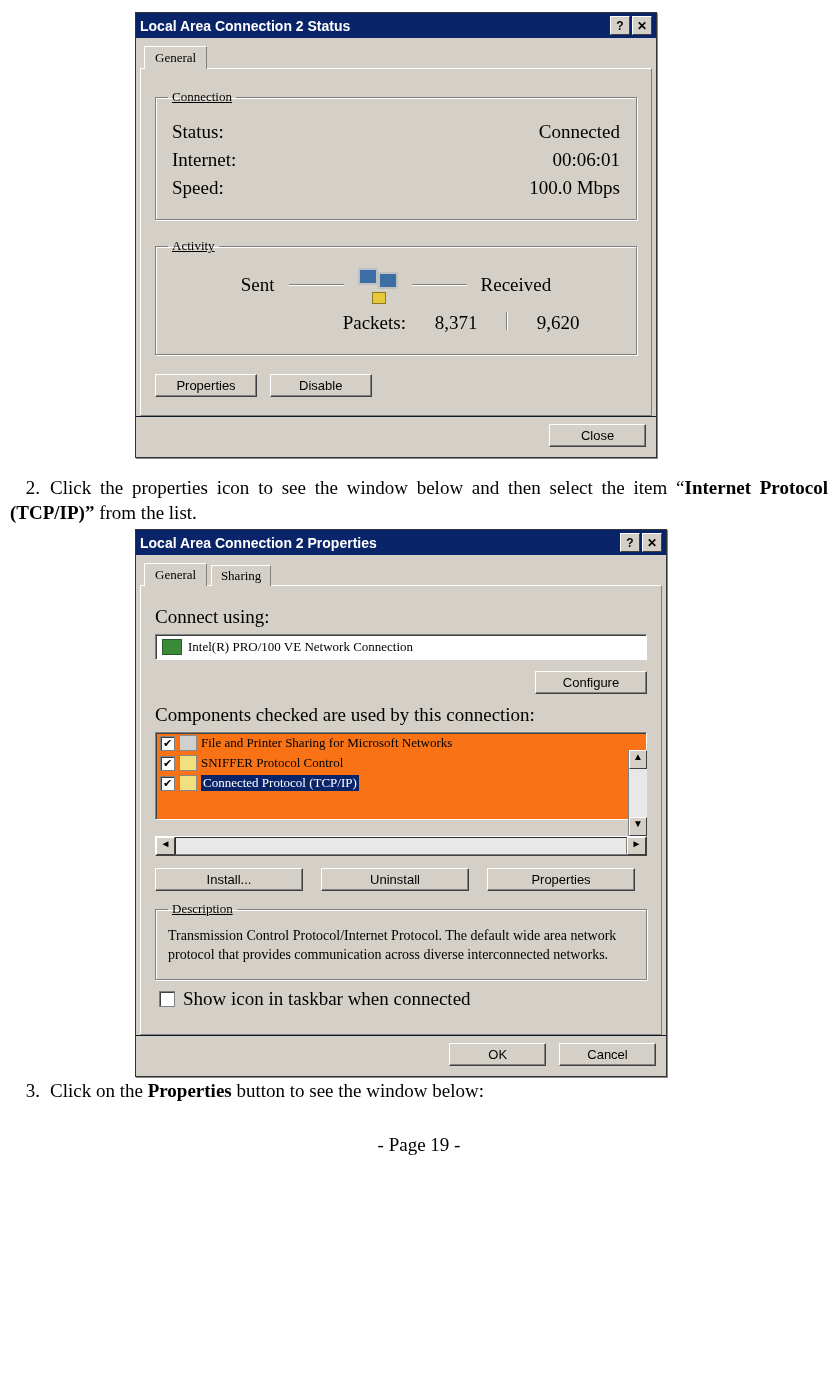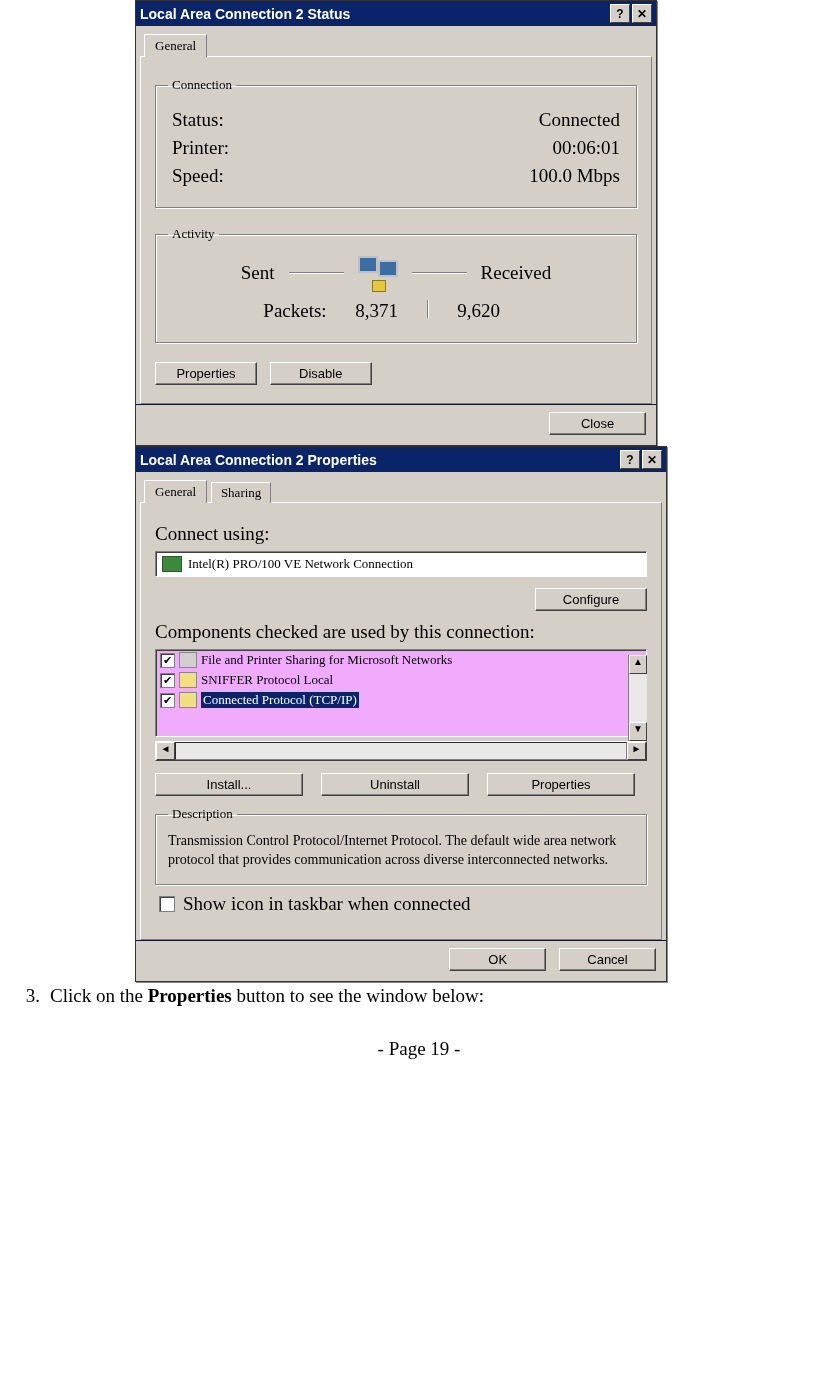--- a/index.html
+++ b/index.html
@@ -4,21 +4,21 @@
 <style>
   body {
     margin: 0;
     padding: 0;
     font-family: "Times New Roman", serif;
     font-size: 19px;
     color: #000;
     background: #fff;
     width: 838px;
   }
-  .page { padding: 0 10px 20px 10px; }
+  .page { padding: 12px 10px 20px 10px; }
   .dialog {
     background: #d4d0c8;
     border: 1px solid #333;
     margin-left: 125px;
     width: 530px;
     box-shadow: 1px 1px 0 #888;
   }
   .titlebar {
     background: linear-gradient(to right, #0a246a, #a6caf0 120%);
     background: #0a246a;
@@ -65,20 +65,21 @@
   }
   fieldset.groupbox {
     border: 1px solid #808080;
     box-shadow: inset 1px 1px 0 #fff, 1px 1px 0 #fff;
     margin: 6px 0 18px 0;
     padding: 10px 12px 14px 12px;
   }
   fieldset.groupbox legend {
     font-size: 13px;
     padding: 0 4px;
+    text-decoration: underline;
   }
   .row { display: flex; justify-content: space-between; margin: 6px 4px; }
   .btn {
     background: #d4d0c8;
     border: 1px solid #fff;
     border-right-color: #404040; border-bottom-color: #404040;
     box-shadow: inset -1px -1px 0 #808080;
     padding: 3px 0;
     font-family: Tahoma, sans-serif;
     font-size: 13px;
@@ -97,41 +98,41 @@
   }
   .hr { height: 1px; background: #808080; border-bottom: 1px solid #fff; flex: 1; max-width: 55px; }
   .pcicon { width: 40px; height: 34px; position: relative; }
   .pcicon .mon {
     width: 16px; height: 13px; background: #3a6ea5; border: 2px solid #c0c0c0;
     position: absolute;
   }
   .pcicon .mon.a { left: 0; top: 0; }
   .pcicon .mon.b { right: 0; top: 4px; }
   .pcicon .lock { position:absolute; bottom:-2px; left:14px; width:12px;height:10px;background:#e6c838;border:1px solid #8a7a20;}
-  .packets { display:flex; justify-content: center; margin: 6px 16px; }
+  .packets { display:flex; justify-content: flex-end; margin: 6px 16px; }
   .packets .num { width: 100px; text-align: center; }
   .divider { width:1px; background:#808080; border-right:1px solid #fff; height:18px; }
   .sunken {
     background: #fff;
     border: 1px solid #808080;
     border-right-color:#fff; border-bottom-color:#fff;
     box-shadow: inset 1px 1px 0 #404040;
     padding: 4px 6px;
     display:flex; align-items:center; gap:6px;
     font-size:13px;
   }
   .nic-icon { width:18px;height:14px;background:#3a8a3a;border:1px solid #2a5a2a; display:inline-block;}
   .list {
-    background:#f0abfc;
+    background:#f97316;
     border:1px solid #808080;
     border-right-color:#fff;border-bottom-color:#fff;
     box-shadow: inset 1px 1px 0 #404040;
     height:86px; overflow:hidden;
     font-size:13px;
-    margin-bottom:4px;
+    margin-bottom:16px;
   }
   .list-row { display:flex; align-items:center; gap:4px; padding:2px 4px; }
   .list-row.sel span.lbl { background:#0a246a; color:#fff; padding:0 2px; }
   .chk { width:13px;height:13px;background:#fff;border:1px solid #808080;box-shadow:inset 1px 1px 0 #404040;display:inline-flex;align-items:center;justify-content:center;font-size:11px;line-height:1;}
   .chk::after{content:"✔";color:#000;font-size:11px;}
   .pix { width:16px;height:14px;background:#d0d0d0;border:1px solid #888;display:inline-block;}
   .pix.net { background:#f0e080; }
   .scroll-col { width:18px; background:#d4d0c8; border-left:1px solid #808080; float:right; height:86px; margin-top:-86px; display:flex; flex-direction:column;}
   .sbtn { height:17px; background:#d4d0c8; border:1px solid #fff; border-right-color:#404040;border-bottom-color:#404040; font-size:10px; text-align:center;}
   .hscroll { height:18px; background:#d4d0c8; border:1px solid #fff; border-right-color:#404040;border-bottom-color:#404040; display:flex; align-items:center;}
@@ -161,21 +162,21 @@
       <span class="tab">General</span>
     </div>
     <div class="tab-pane">
       <fieldset class="groupbox">
         <legend>Connection</legend>
         <div class="row">
           <span>Status:</span>
           <span>Connected</span>
         </div>
         <div class="row">
-          <span>Printer:</span>
+          <span>Internet:</span>
           <span>00:06:01</span>
         </div>
         <div class="row">
           <span>Speed:</span>
           <span>100.0 Mbps</span>
         </div>
       </fieldset>
 
       <fieldset class="groupbox">
         <legend>Activity</legend>
@@ -201,20 +202,23 @@
       <div class="btnrow">
         <span class="btn">Properties</span>
         <span class="btn">Disable</span>
       </div>
     </div>
     <div class="footer-btns">
       <span class="btn">Close</span>
     </div>
   </div>
 
+  <div class="instruction" style="text-align:justify;">
+    <span class="num">2.</span><span>Click the properties icon to see the window below and then select the item “</span><b>Internet Protocol (TCP/IP)”</b><span> from the list.</span>
+  </div>
 
   <div class="dialog" style="width:530px;">
     <div class="titlebar">
       <span class="title">Local Area Connection 2 Properties</span>
       <span class="tbtn">?</span>
       <span class="tbtn">✕</span>
     </div>
     <div class="tabs">
       <span class="tab">General</span>
       <span class="tab inactive">Sharing</span>
@@ -235,21 +239,21 @@
       <div style="position:relative;">
         <div class="list">
           <div class="list-row">
             <span class="chk"></span>
             <span class="pix"></span>
             <span class="lbl">File and Printer Sharing for Microsoft Networks</span>
           </div>
           <div class="list-row">
             <span class="chk"></span>
             <span class="pix net"></span>
-            <span class="lbl">SNIFFER Protocol Local</span>
+            <span class="lbl">SNIFFER Protocol Control</span>
           </div>
           <div class="list-row sel">
             <span class="chk"></span>
             <span class="pix net"></span>
             <span class="lbl">Connected Protocol (TCP/IP)</span>
           </div>
         </div>
         <div class="scroll-col">
           <div class="sbtn">▲</div>
           <div style="flex:1;background:#e8e8e8;"></div>

